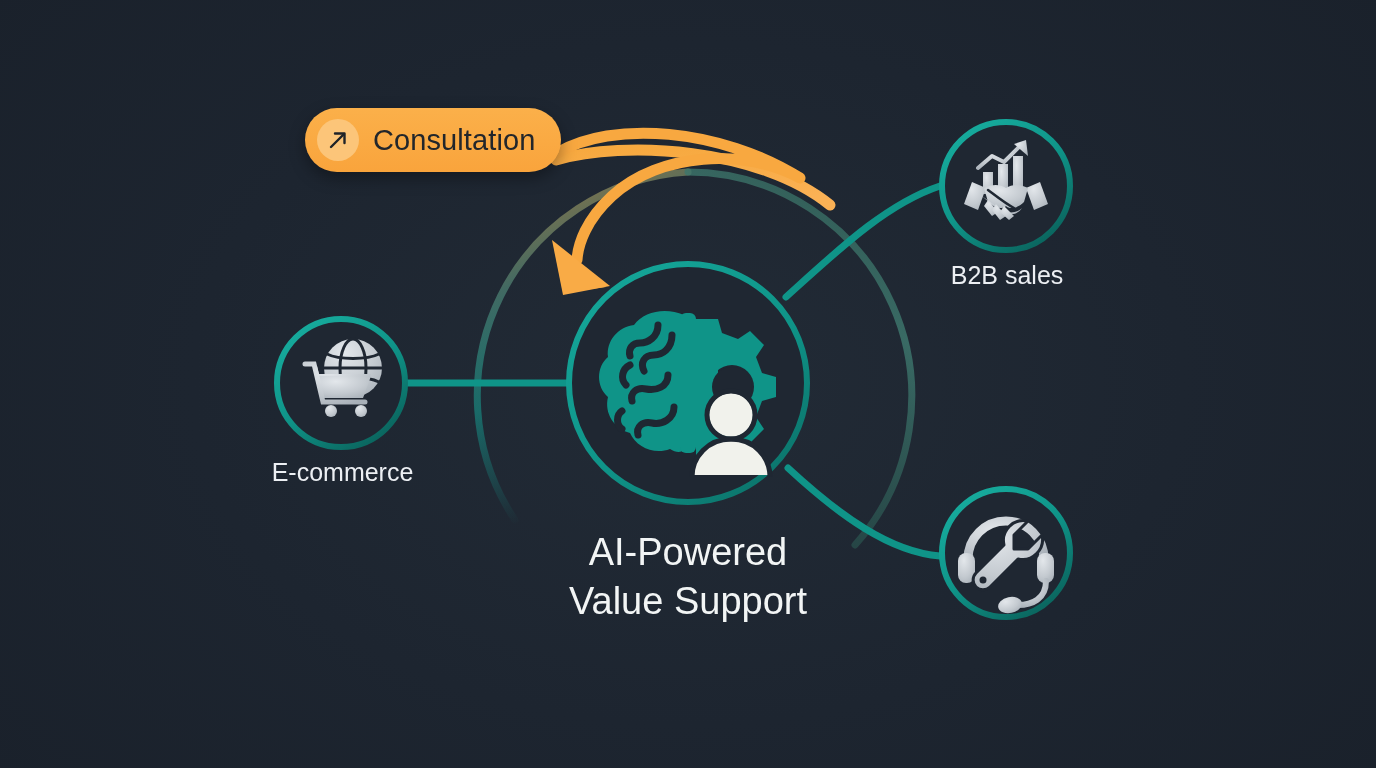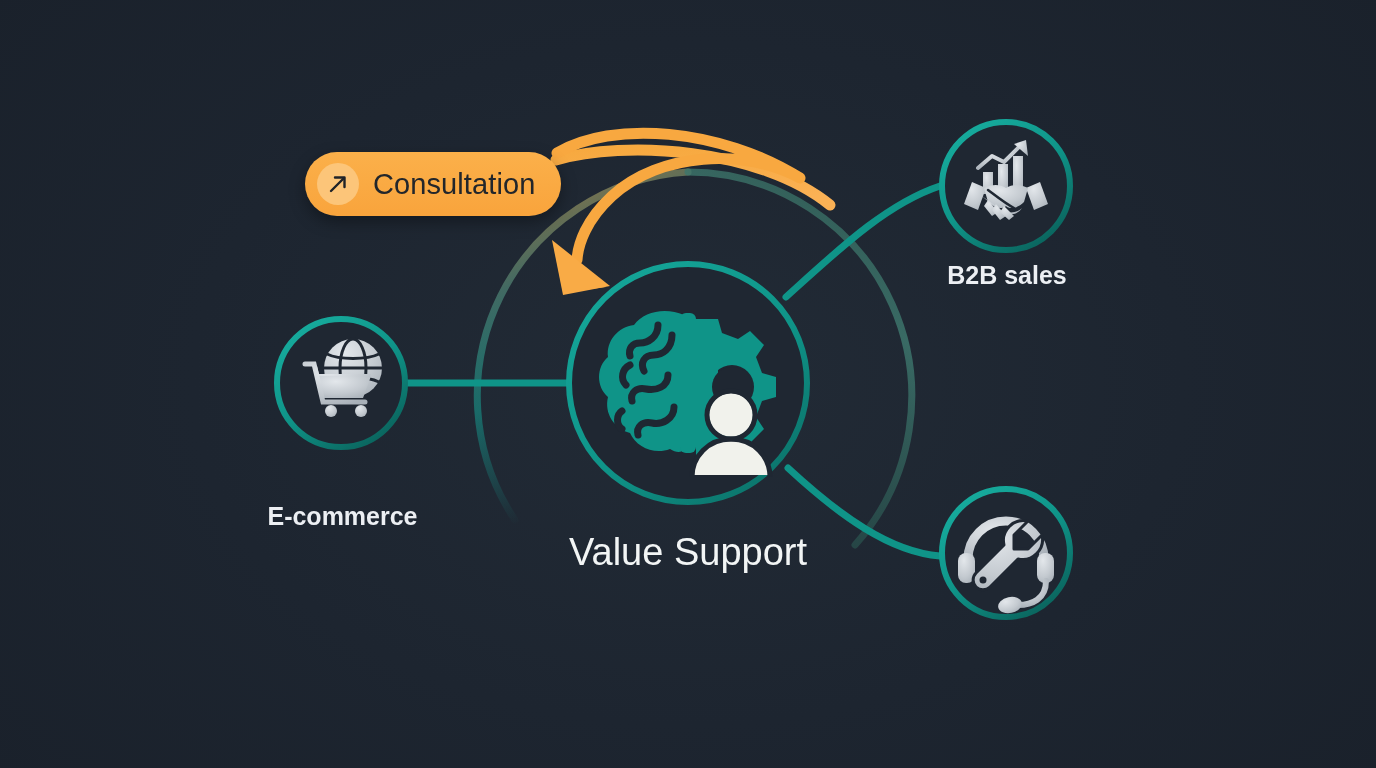--- a/index.html
+++ b/index.html
@@ -35,21 +35,20 @@
     top: 108px;
     height: 64px;
     display: flex;
     align-items: center;
     gap: 14px;
     padding: 0 26px 0 12px;
     border-radius: 32px;
     background: linear-gradient(180deg, #fbb04a 0%, #f9a43c 100%);
     box-shadow: 0 6px 16px rgba(0,0,0,0.35);
     box-sizing: border-box;
-    margin-top: 44px;
   }
   #consult-badge .pill-icon {
     width: 42px;
     height: 42px;
     border-radius: 50%;
     background: #fcc579;
     display: flex;
     align-items: center;
     justify-content: center;
     flex: 0 0 auto;
@@ -63,23 +62,22 @@
   }
 
   
   .node-label {
     position: absolute;
     color: #eceff3;
     font-size: 25px;
     white-space: nowrap;
     text-align: center;
     line-height: 1.15;
-    font-weight: bold;
-  }
-  #label-ecommerce { left: 265px; top: 458px; width: 155px; margin-top: 44px; }
+  }
+  #label-ecommerce { left: 265px; top: 458px; width: 155px; }
   #label-b2b       { left: 907px; top: 261px; width: 200px; }
   #label-tech      { left: 878px; top: 627px; width: 258px; }
 
   #center-label {
     position: absolute;
     left: 488px;
     top: 528px;
     width: 400px;
     text-align: center;
     color: #f2f5f5;
@@ -314,16 +312,17 @@
     </span>
     <span class="pill-label">Consultation</span>
   </div>
 
   <div class="node-label" id="label-ecommerce">E-commerce</div>
 
   <div class="node-label" id="label-b2b">B2B sales</div>
 
 
   <div id="center-label">
+    <span class="line">AI-Powered</span>
     <span class="line">Value Support</span>
   </div>
 
 </div>
 
 </body></html>

